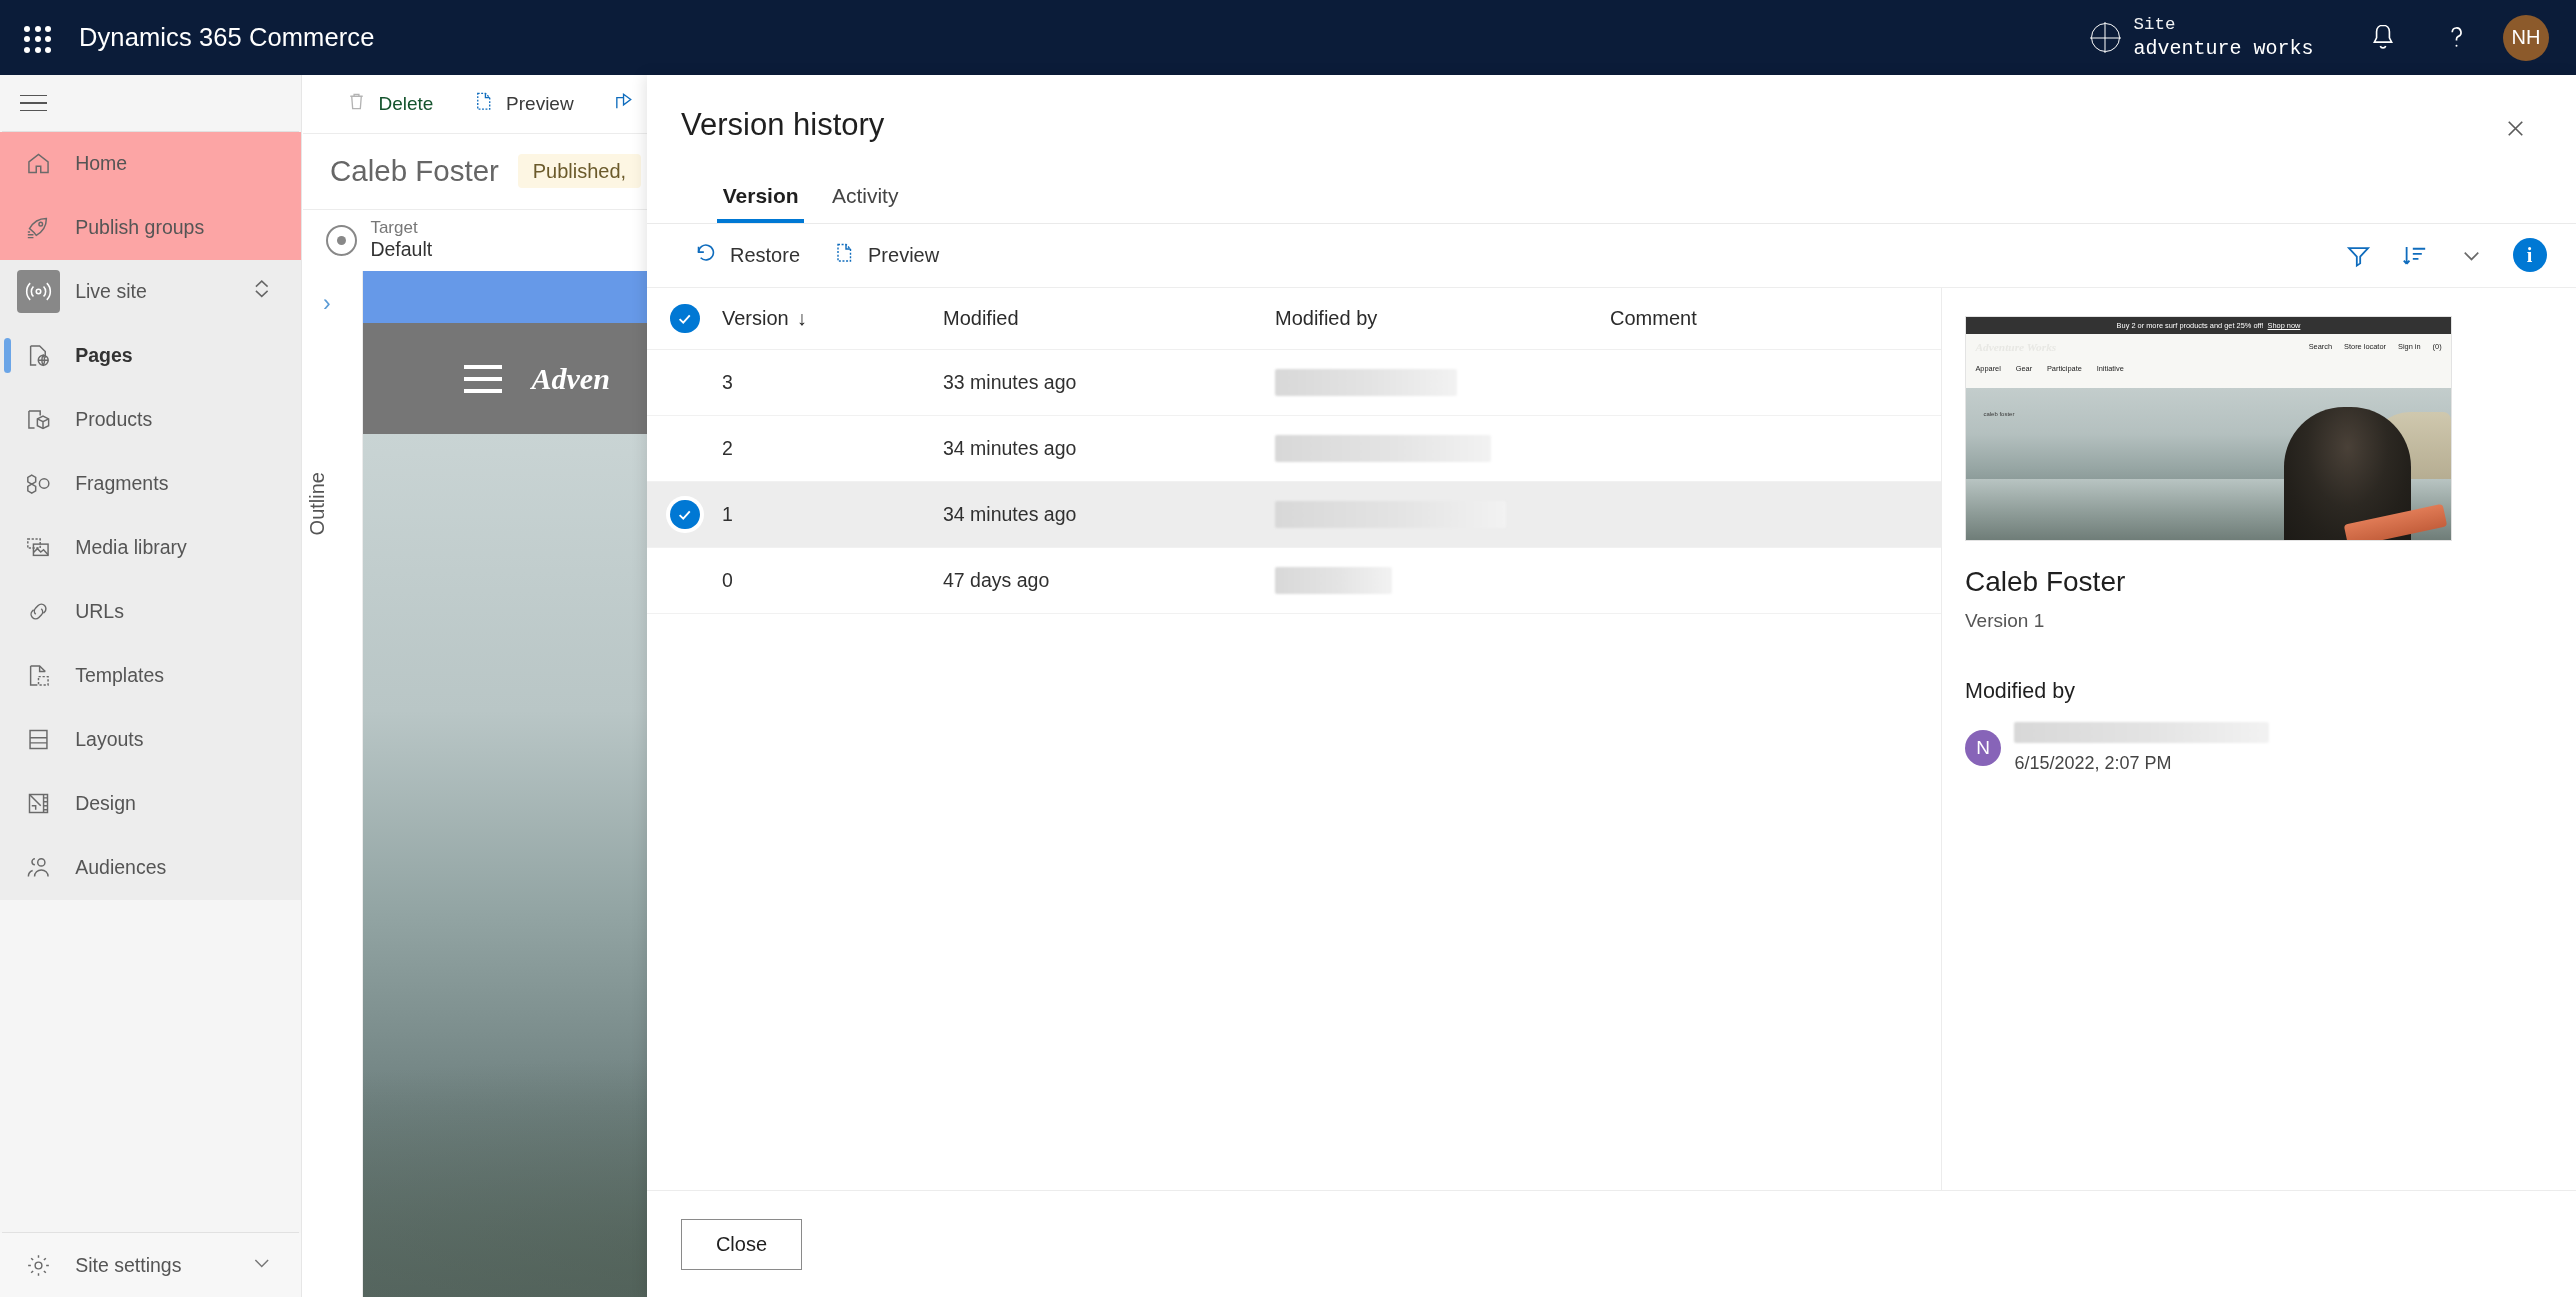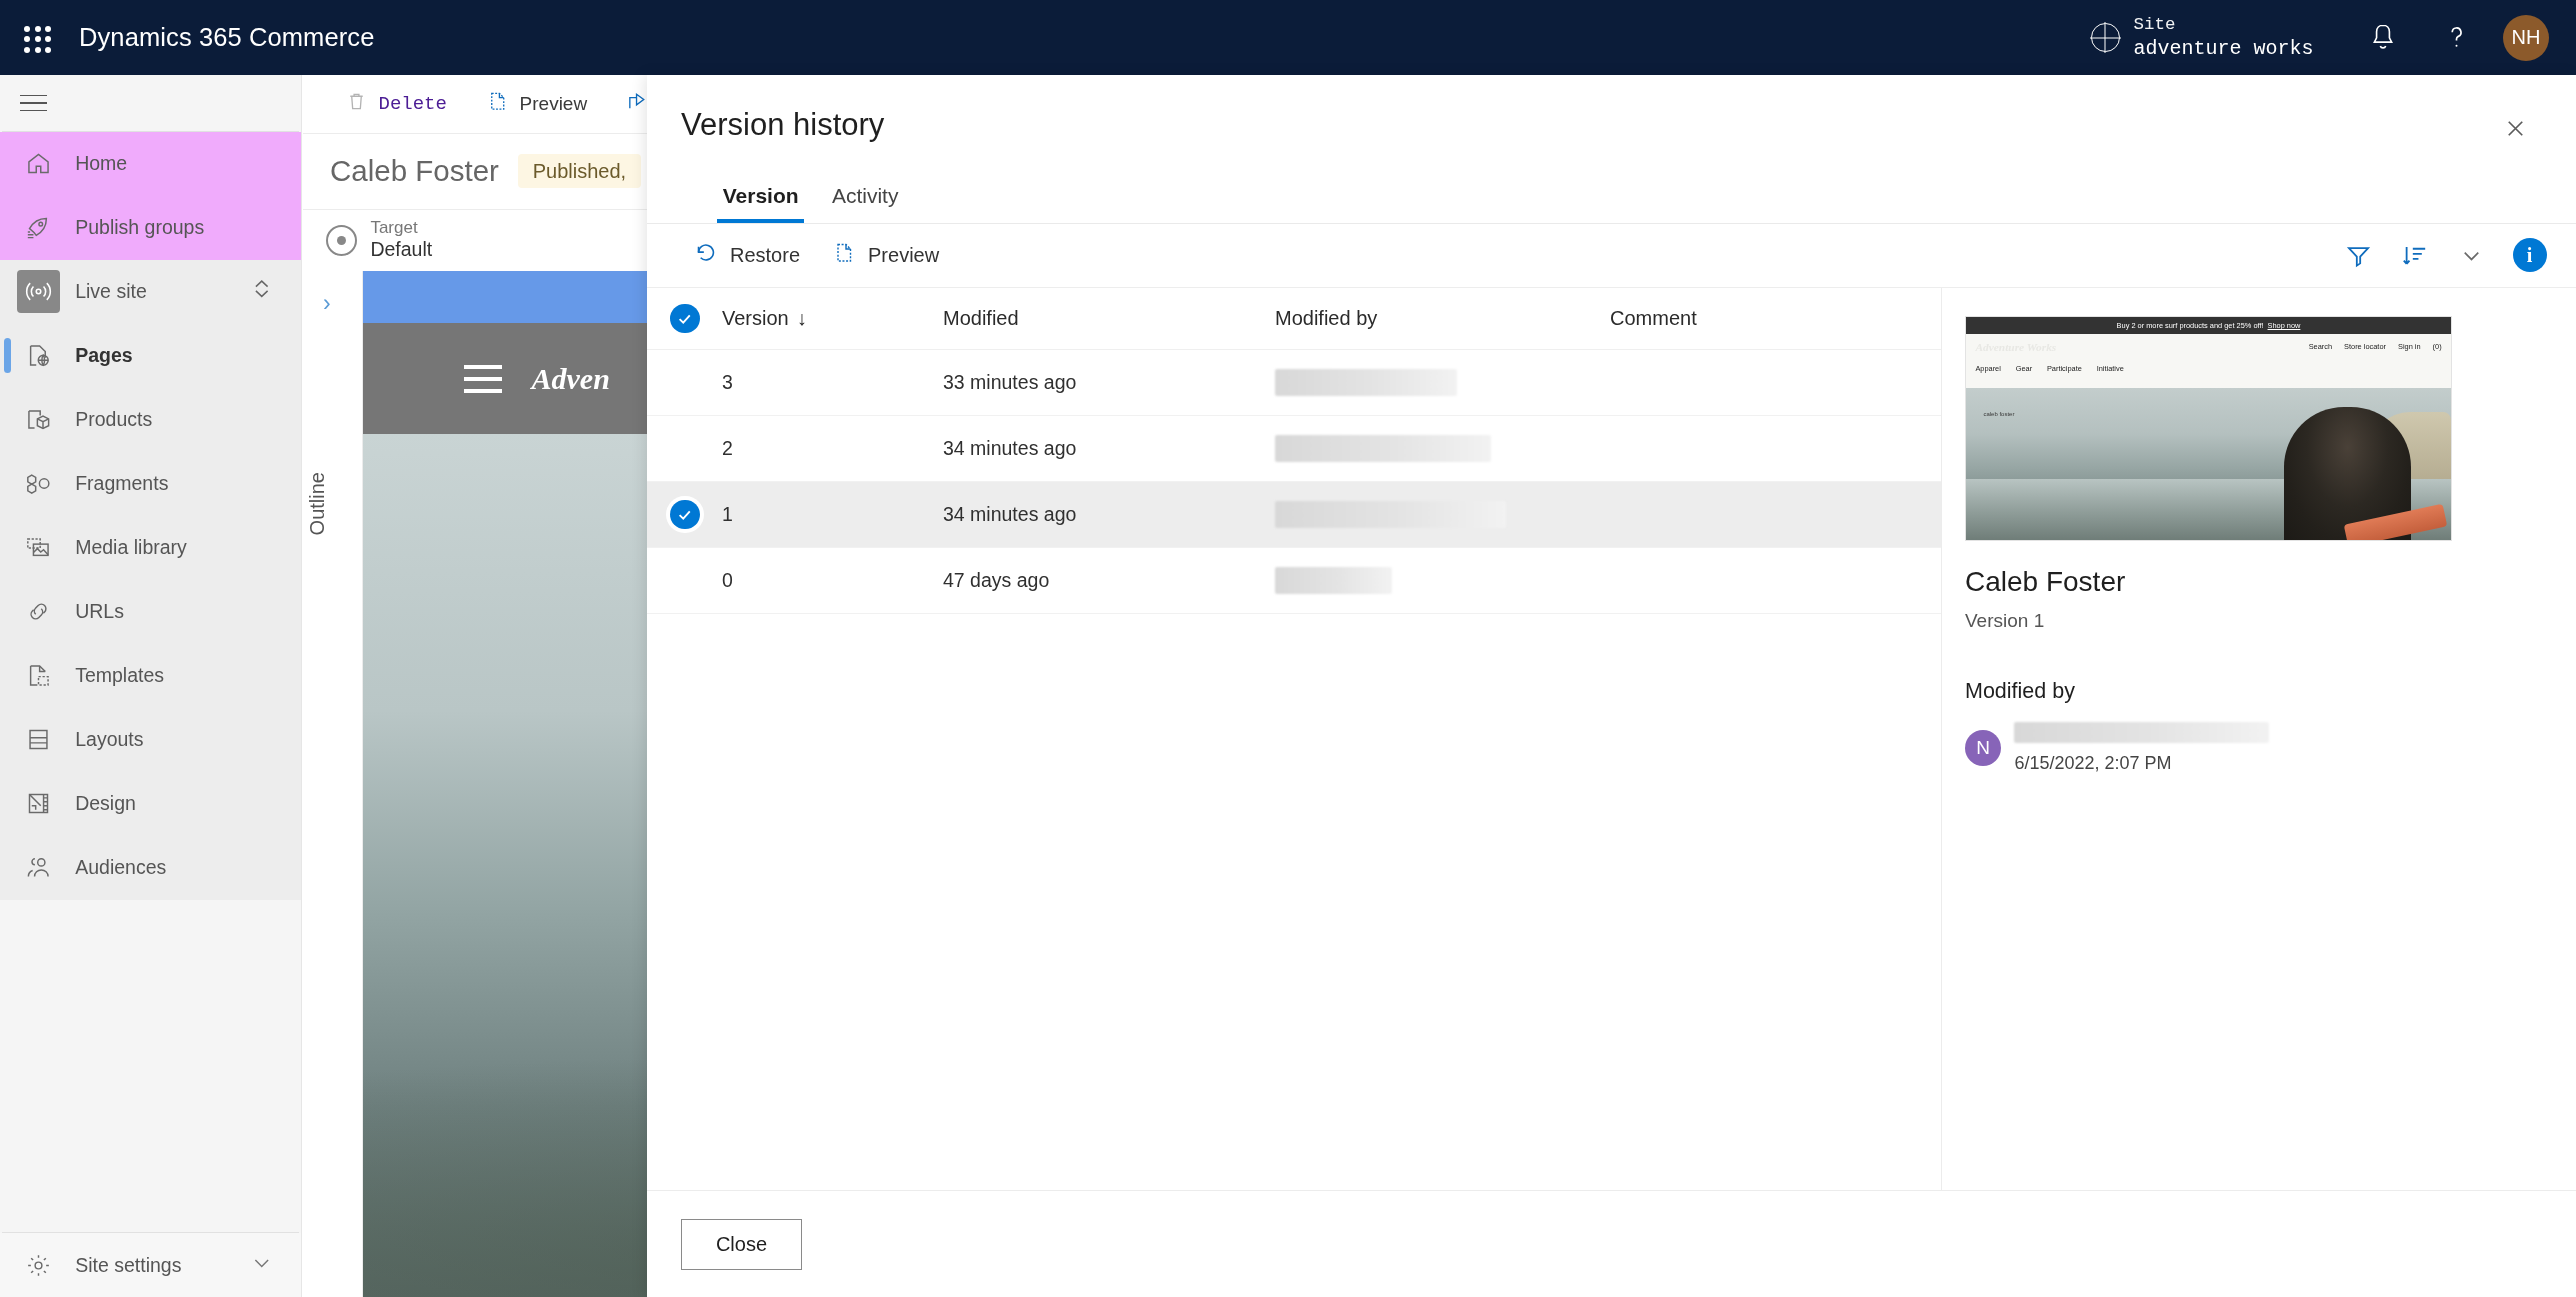--- a/index.html
+++ b/index.html
@@ -41,21 +41,21 @@
 
   
   .leftnav {
     position: absolute; left: 0; top: 75px; width: 302px; height: 1222px;
     background: #f5f5f5; border-right: 0.7px solid #e6e6e6;
   }
   .hamburger { height: 56px; display:flex; align-items:center; padding-left: 20px; cursor:pointer; }
   .hamburger .bars { width: 27px; }
   .hamburger .bars span { display:block; height:1.3px; background:#555; margin: 6px 0; }
   .nav-sep { height:0.7px; background:#e1e1e1; margin: 0 2px; }
-  .nav-group-top { background:#f0abfc; }
+  .nav-group-top { background:#fca5a5; }
   .nav-group-mid { background:#ededed; }
   .nav-item {
     position: relative; height: 64px; display:flex; align-items:center;
     padding-left: 17.4px; cursor:pointer; color:#555; font-size: 19.5px;
   }
   .nav-item .ico { width: 43px; height: 43px; display:flex; align-items:center; justify-content:center; flex:none; }
   .nav-item .lbl { margin-left: 14.8px; }
   .nav-item.active .lbl { color:#333; font-weight: bold; }
   .nav-item.active::before {
     content:""; position:absolute; left:4px; top:14.8px; bottom:14.8px; width:6.7px;
@@ -67,21 +67,21 @@
   .nav-bottom .nav-sep { margin-bottom: 0; }
   .site-settings { background:#f7f7f7; }
 
   
   .editor {
     position:absolute; left:303px; top:75px; width: 2273px; height:1222px;
     background:#fff; overflow:hidden;
   }
   .cmdbar { height: 58px; display:flex; align-items:center; padding-left: 27px; gap: 9.4px; }
   .cmd { display:flex; align-items:center; gap: 10.7px; padding: 0 14.8px; height: 44px; font-size: 19px; }
-  .cmd.disabled { color:#4c1d95;font-family:Liberation Mono, monospace; }
+  .cmd.disabled { color:#14532d; }
   .cmd.enabled { color:#3a3a3a; }
   .ed-sep { height:0.7px; background:#ececec; }
   .page-title-row { height: 75px; display:flex; align-items:center; padding-left: 27px; gap: 19px; }
   .page-title { font-size: 29.5px; color:#666; }
   .pill { background:#fdf6e3; color:#6b5a2b; font-size: 20px; padding: 5.4px 14.8px; border-radius: 4px; }
   .target-row { height: 62px; display:flex; align-items:center; padding-left: 23px; gap: 13.4px; }
   .target-ico { width:31px; height:31px; border:2px solid #888; border-radius:50%;
       display:flex;align-items:center;justify-content:center; }
   .target-ico i { width:9.4px;height:9.4px;border-radius:50%;background:#888;display:block; }
   .target-txt .t1 { font-size:17px;color:#777; line-height:1.1;}

